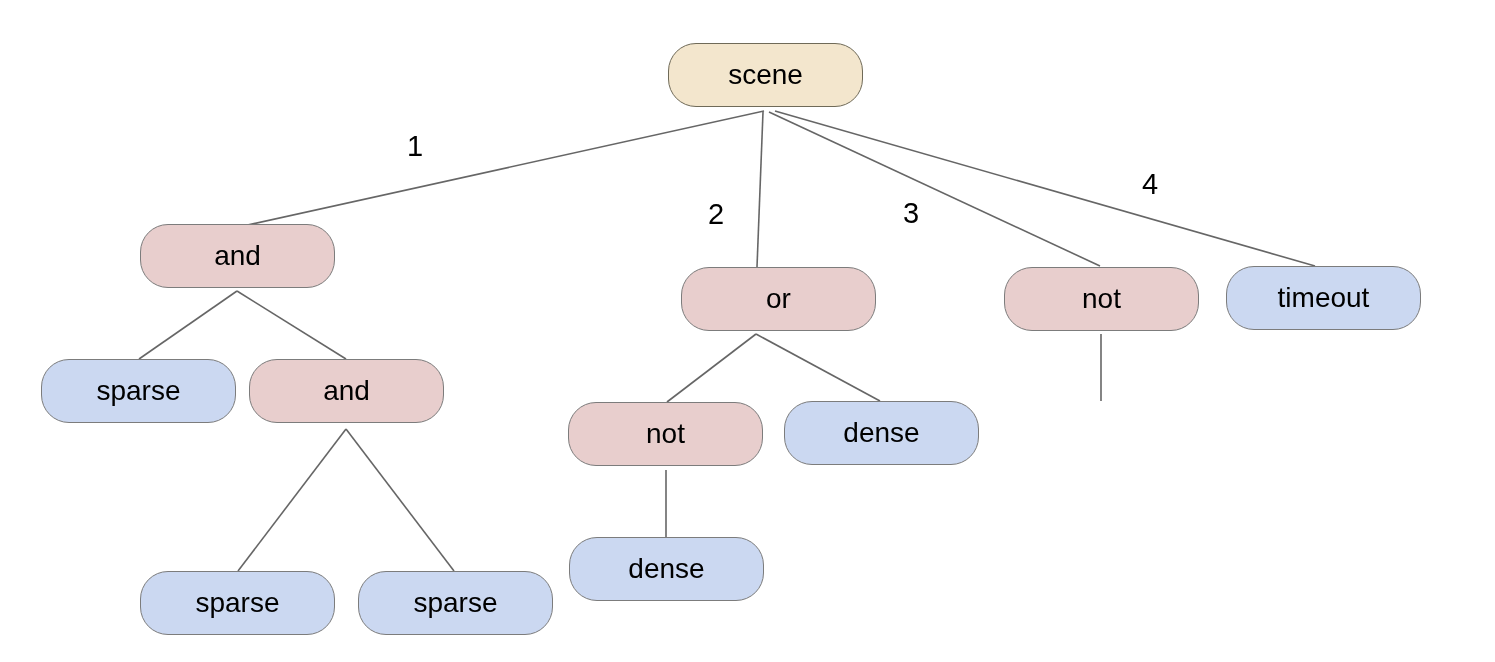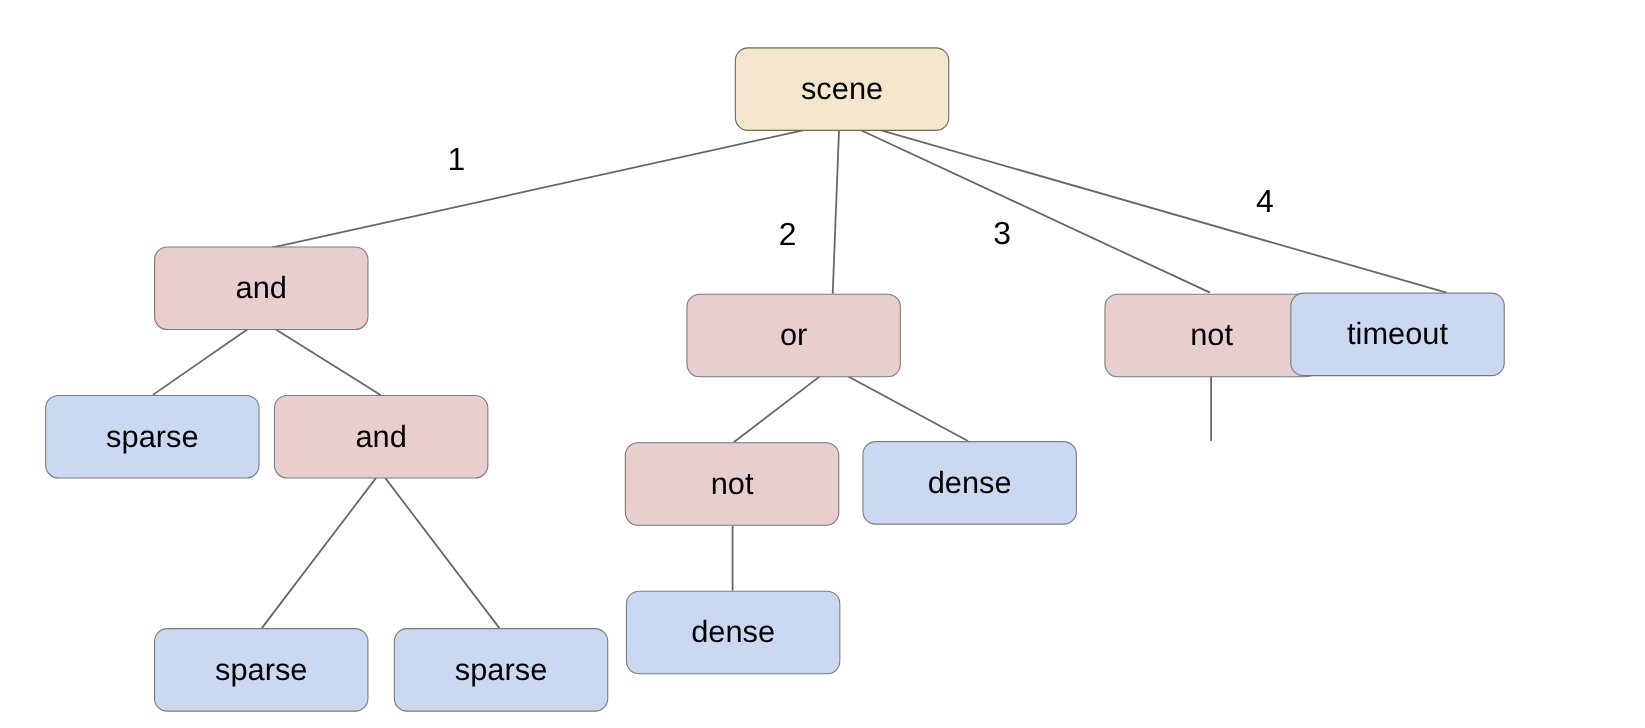--- a/index.html
+++ b/index.html
@@ -22,23 +22,23 @@
     width: 1495px;
     height: 662px;
   }
   svg.edges line {
     stroke: var(--edge-line, #666666);
     stroke-width: 1.6;
   }
   .node {
     position: absolute;
     width: 195px;
-    height: 76px;
+    height: 64px;
     box-sizing: border-box;
-    border-radius: 12px;
+    border-radius: 28px;
     border: 1.6px solid var(--node-border, #7c7c7c);
     display: flex;
     align-items: center;
     justify-content: center;
     font-size: 28px;
     color: var(--text-color, #000000);
     line-height: 1;
   }
   .node.root {
     background: var(--root-fill, #f3e6cd);
@@ -78,23 +78,23 @@
     <line x1="1101" y1="334" x2="1101" y2="401"></line>
   </svg>
 
   <div class="edge-label" style="left:415px; top:146px">1</div>
   <div class="edge-label" style="left:716px; top:214px">2</div>
   <div class="edge-label" style="left:911px; top:213px">3</div>
   <div class="edge-label" style="left:1150px; top:184px">4</div>
 
   <div class="node root" style="left:668px;  top:43px">scene</div>
   <div class="node operator" style="left:140px;  top:224px">and</div>
-  <div class="node operator" style="left:624px;  top:267px">or</div>
+  <div class="node operator" style="left:681px;  top:267px">or</div>
   <div class="node operator" style="left:1004px; top:267px">not</div>
-  <div class="node leaf" style="left:1173px; top:266px">timeout</div>
+  <div class="node leaf" style="left:1226px; top:266px">timeout</div>
   <div class="node leaf" style="left:41px;   top:359px">sparse</div>
   <div class="node operator" style="left:249px;  top:359px">and</div>
   <div class="node operator" style="left:568px;  top:402px">not</div>
   <div class="node leaf" style="left:784px;  top:401px">dense</div>
   <div class="node leaf" style="left:140px;  top:571px">sparse</div>
   <div class="node leaf" style="left:358px;  top:571px">sparse</div>
   <div class="node leaf" style="left:569px;  top:537px">dense</div>
 
 </div>
 

